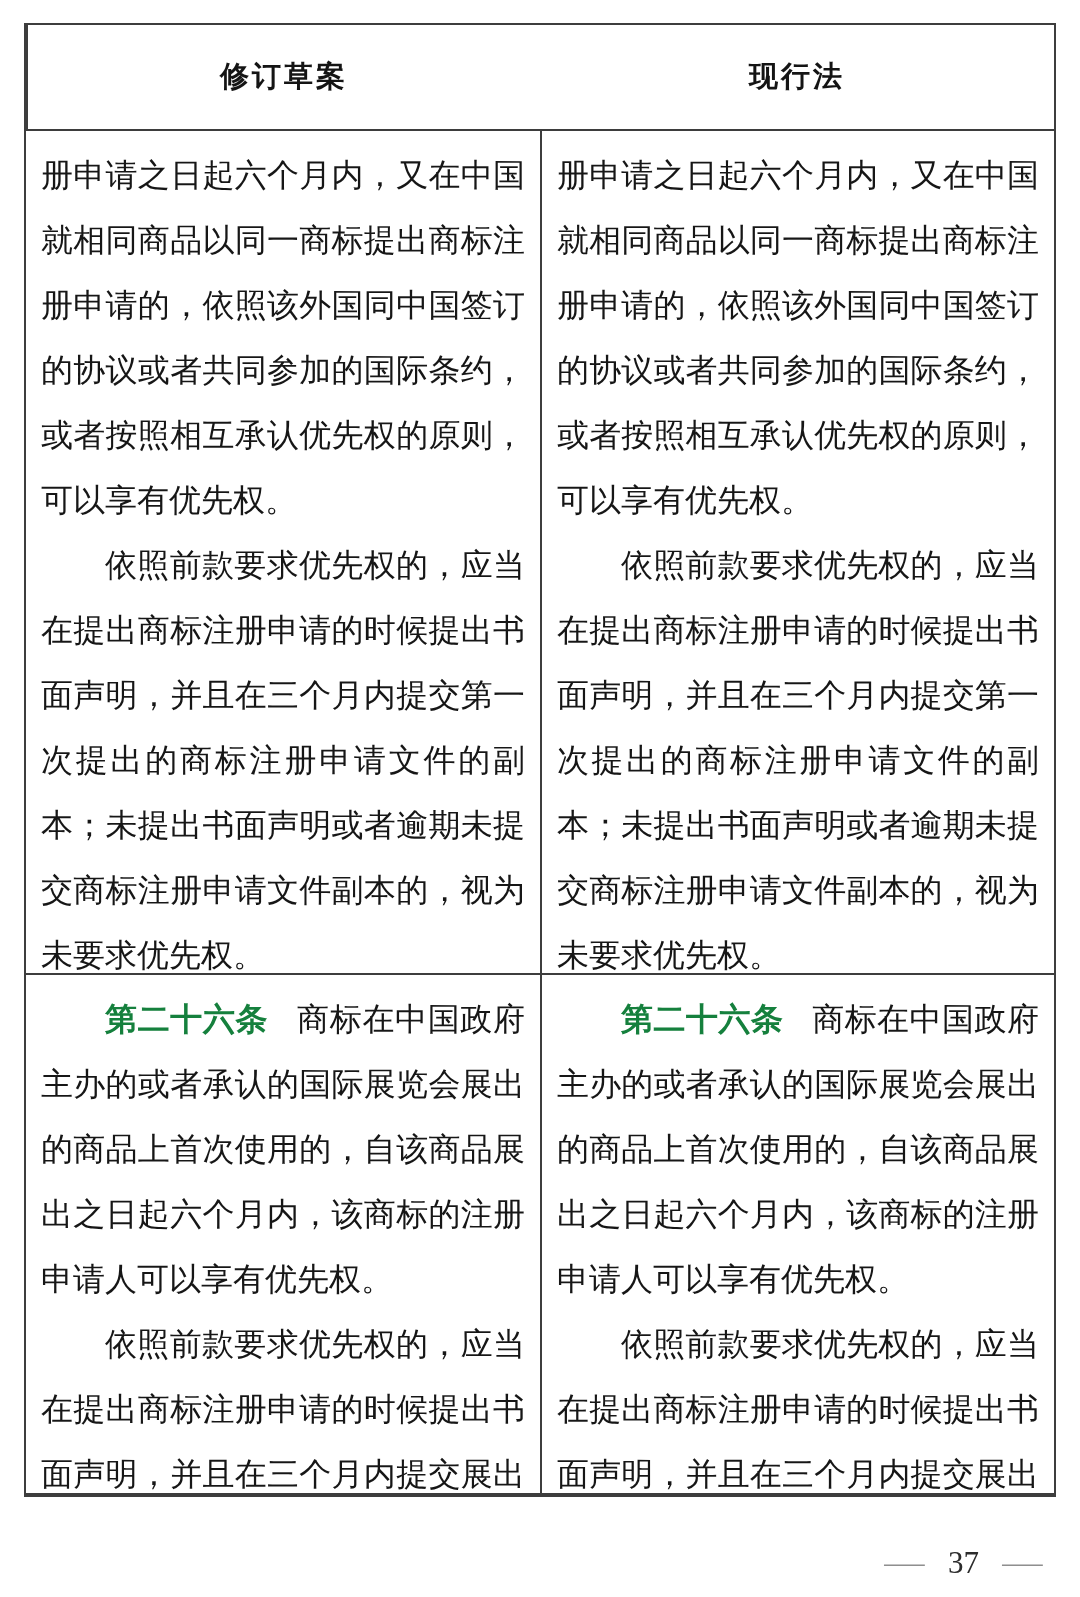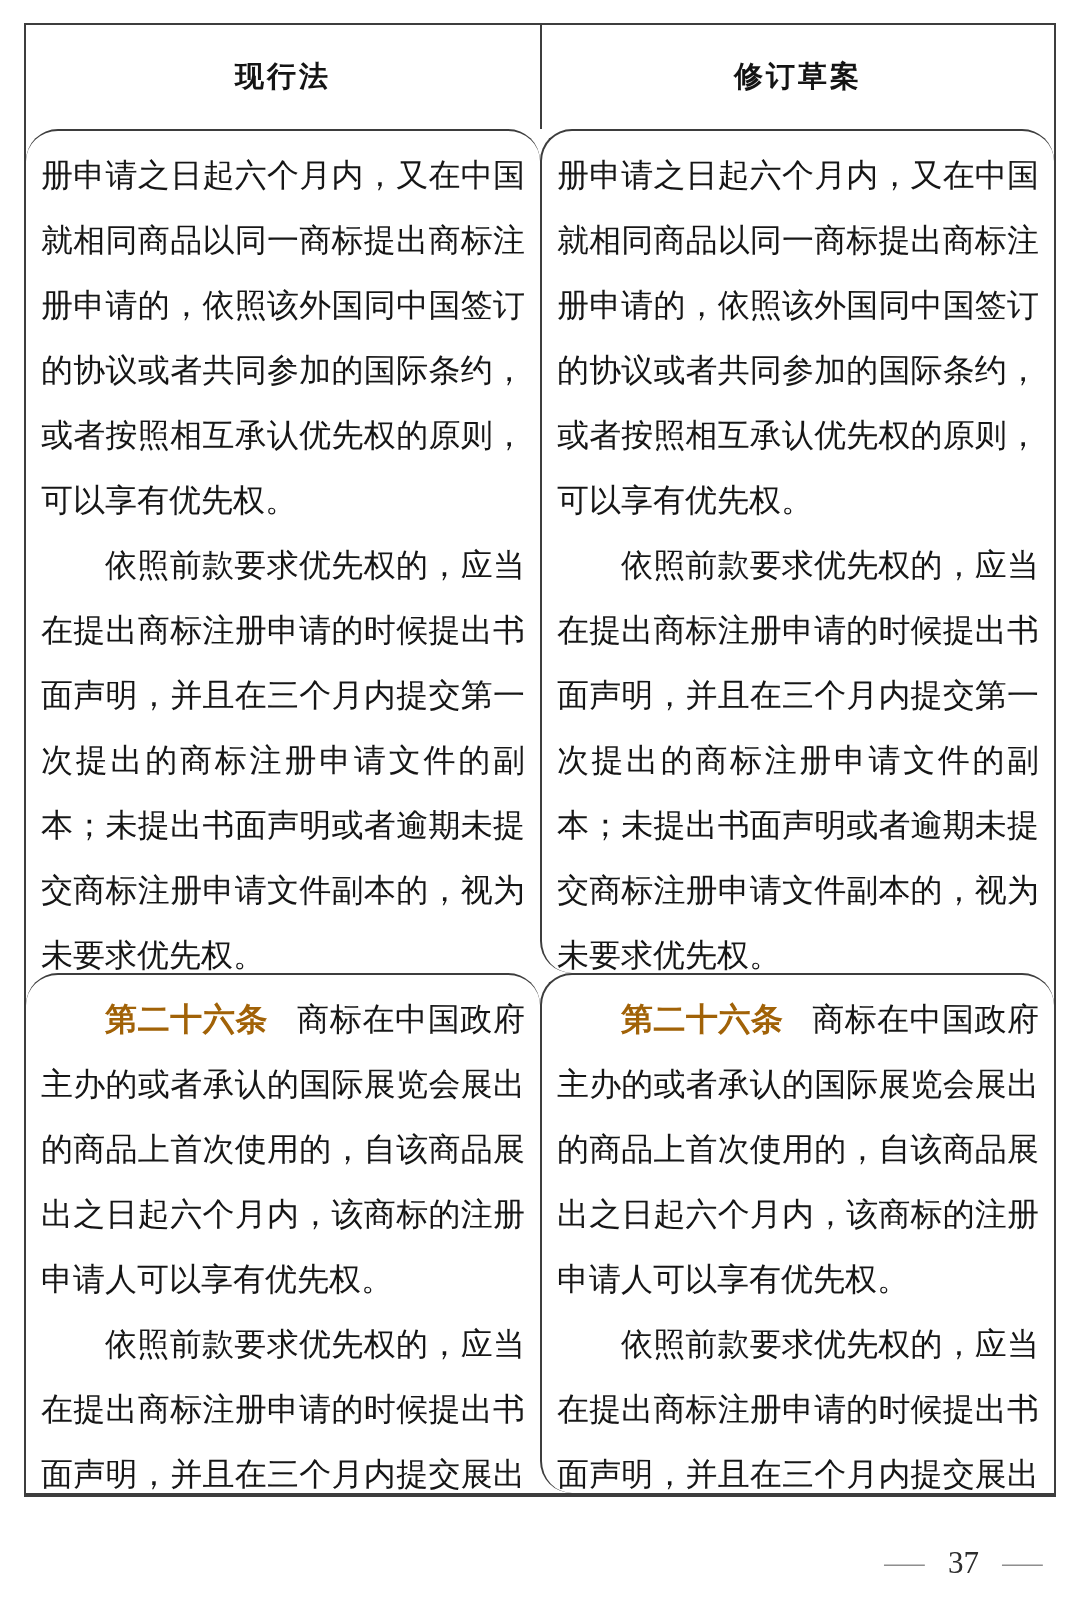--- a/index.html
+++ b/index.html
@@ -26,21 +26,21 @@
     height: 1474px;
     border: 2px solid #3d3d3d;
     border-bottom-width: 4px;
     display: grid;
     grid-template-columns: 1fr 1fr;
     grid-template-rows: 104px 844px 1fr;
     background: #ffffff;
   }
   .cell { overflow: hidden; }
   .col-right { border-left: 2px solid #3d3d3d; }
-  .row-divide { border-top: 2px solid #3d3d3d; border-radius: 32px; }
+  .row-divide { border-top: 2px solid #3d3d3d; }
 
   .header-cell {
     display: flex;
     align-items: center;
     justify-content: center;
     font-family: "Liberation Sans", "DejaVu Sans", sans-serif;
     font-weight: 700;
     font-size: 29px;
     letter-spacing: 3px;
     color: #141414;
@@ -54,21 +54,21 @@
     text-justify: inter-character;
     color: #161616;
   }
   .body-cell p { margin: 0; }
   .para-indent { text-indent: 2em; }
 
   .article-term {
     font-family: "Liberation Sans", "DejaVu Sans", sans-serif;
     font-weight: 700;
     margin-right: 0.9em;
-    color: #a16207;
+    color: #15803d;
   }
 
   
   .page-footer {
     position: absolute;
     right: 42px;
     bottom: 16px;
     display: flex;
     align-items: center;
     gap: 28px;
@@ -78,22 +78,22 @@
   .footer-dash {
     color: #8f8f8f;
     transform: scaleX(1.3);
   }
 </style>
 </head>
 <body>
 
 <div class="law-table">
 
+  <div class="cell header-cell col-right">修订草案</div>
   <div class="cell header-cell">现行法</div>
-  <div class="cell header-cell col-right">修订草案</div>
 
   <div class="cell body-cell row-divide">
     <p>册申请之日起六个月内，又在中国就相同商品以同一商标提出商标注册申请的，依照该外国同中国签订的协议或者共同参加的国际条约，或者按照相互承认优先权的原则，可以享有优先权。</p>
     <p class="para-indent">依照前款要求优先权的，应当在提出商标注册申请的时候提出书面声明，并且在三个月内提交第一次提出的商标注册申请文件的副本；未提出书面声明或者逾期未提交商标注册申请文件副本的，视为未要求优先权。</p>
   </div>
   <div class="cell body-cell row-divide col-right">
     <p>册申请之日起六个月内，又在中国就相同商品以同一商标提出商标注册申请的，依照该外国同中国签订的协议或者共同参加的国际条约，或者按照相互承认优先权的原则，可以享有优先权。</p>
     <p class="para-indent">依照前款要求优先权的，应当在提出商标注册申请的时候提出书面声明，并且在三个月内提交第一次提出的商标注册申请文件的副本；未提出书面声明或者逾期未提交商标注册申请文件副本的，视为未要求优先权。</p>
   </div>
 

